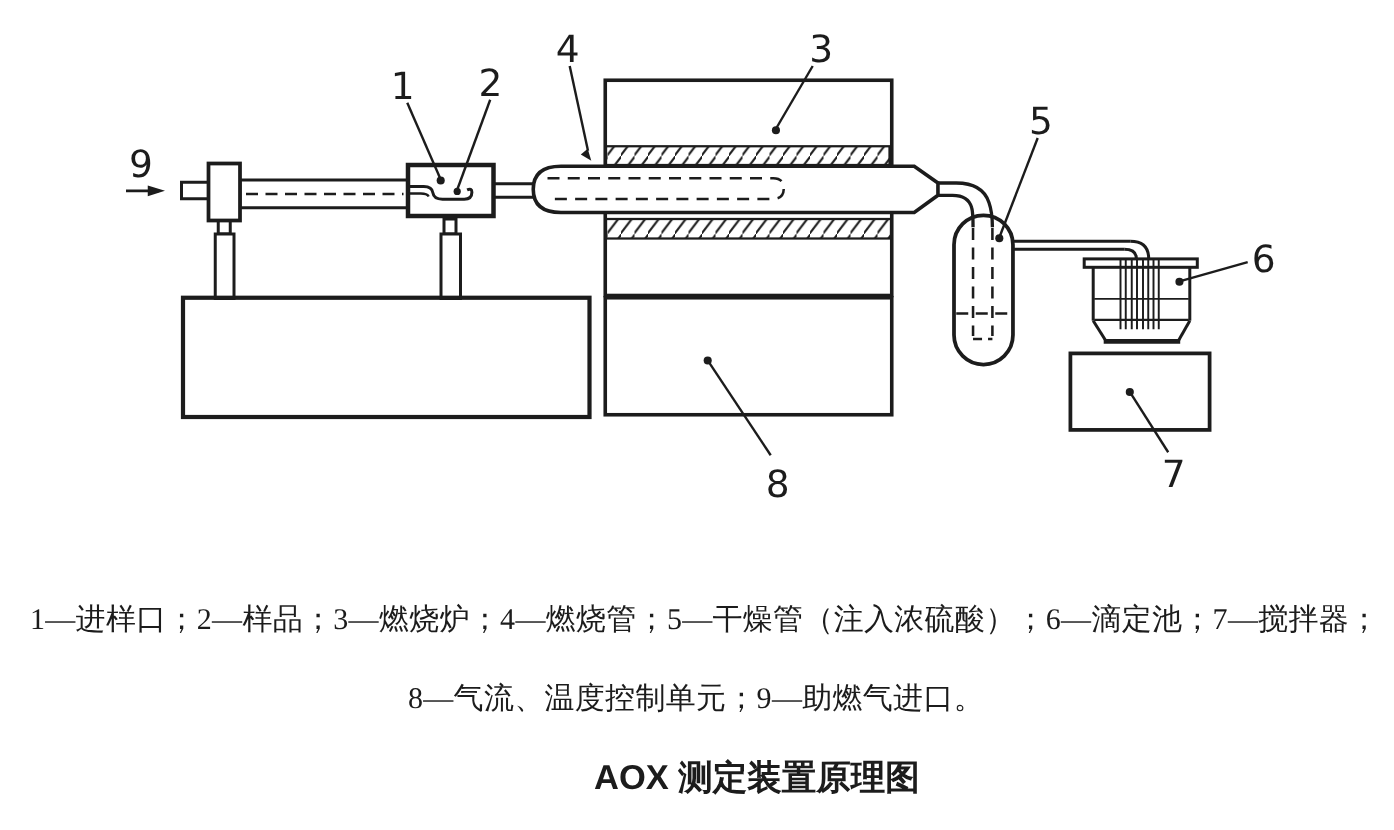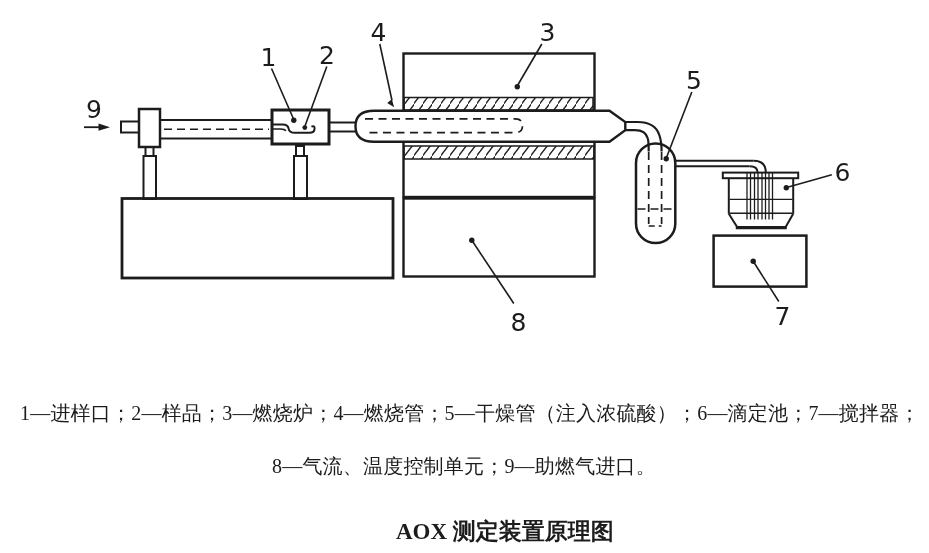--- a/index.html
+++ b/index.html
@@ -10,22 +10,22 @@
   .schematic{position:absolute;left:0;top:0;}
   .legend-line1{
     position:absolute;left:20px;top:399px;font-size:20px;line-height:28px;
     white-space:nowrap;letter-spacing:0.2px;
   }
   .legend-line2{
     position:absolute;left:272px;top:452px;font-size:20px;line-height:28px;
     white-space:nowrap;letter-spacing:0.2px;text-align:right;
   }
   .figure-title{
-    position:absolute;left:396px;top:518px;font-size:23px;line-height:28px;
-    font-family:Liberation Serif, serif;font-weight:700;white-space:nowrap;
+    position:absolute;left:396px;top:504px;font-size:23px;line-height:28px;
+    font-family:Liberation Sans, sans-serif;font-weight:700;white-space:nowrap;
   }
   svg text.callout{
     font-family:"DejaVu Sans", sans-serif;font-size:25px;fill:#1c1c1c;
   }
 </style>
 </head>
 <body>
 
 <div class="page">
 

